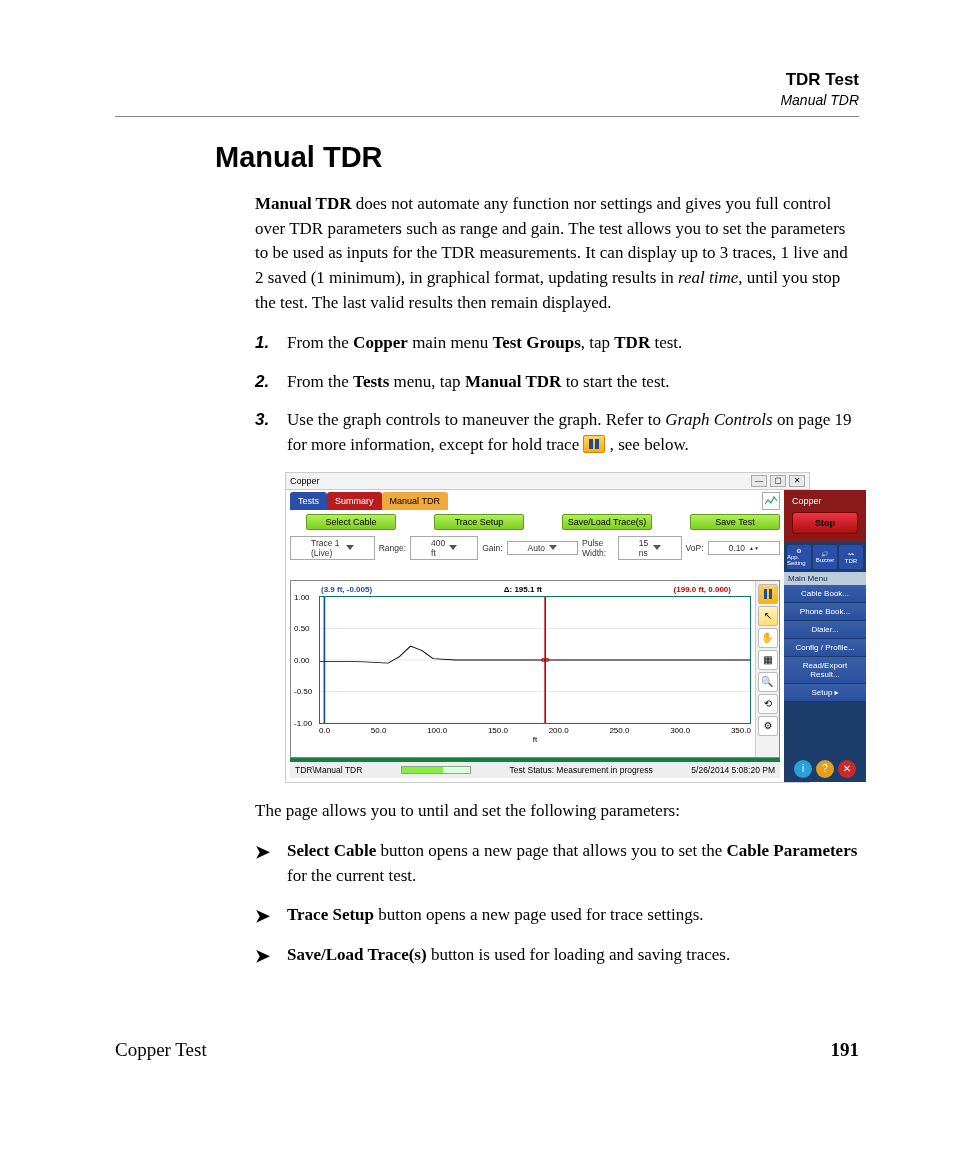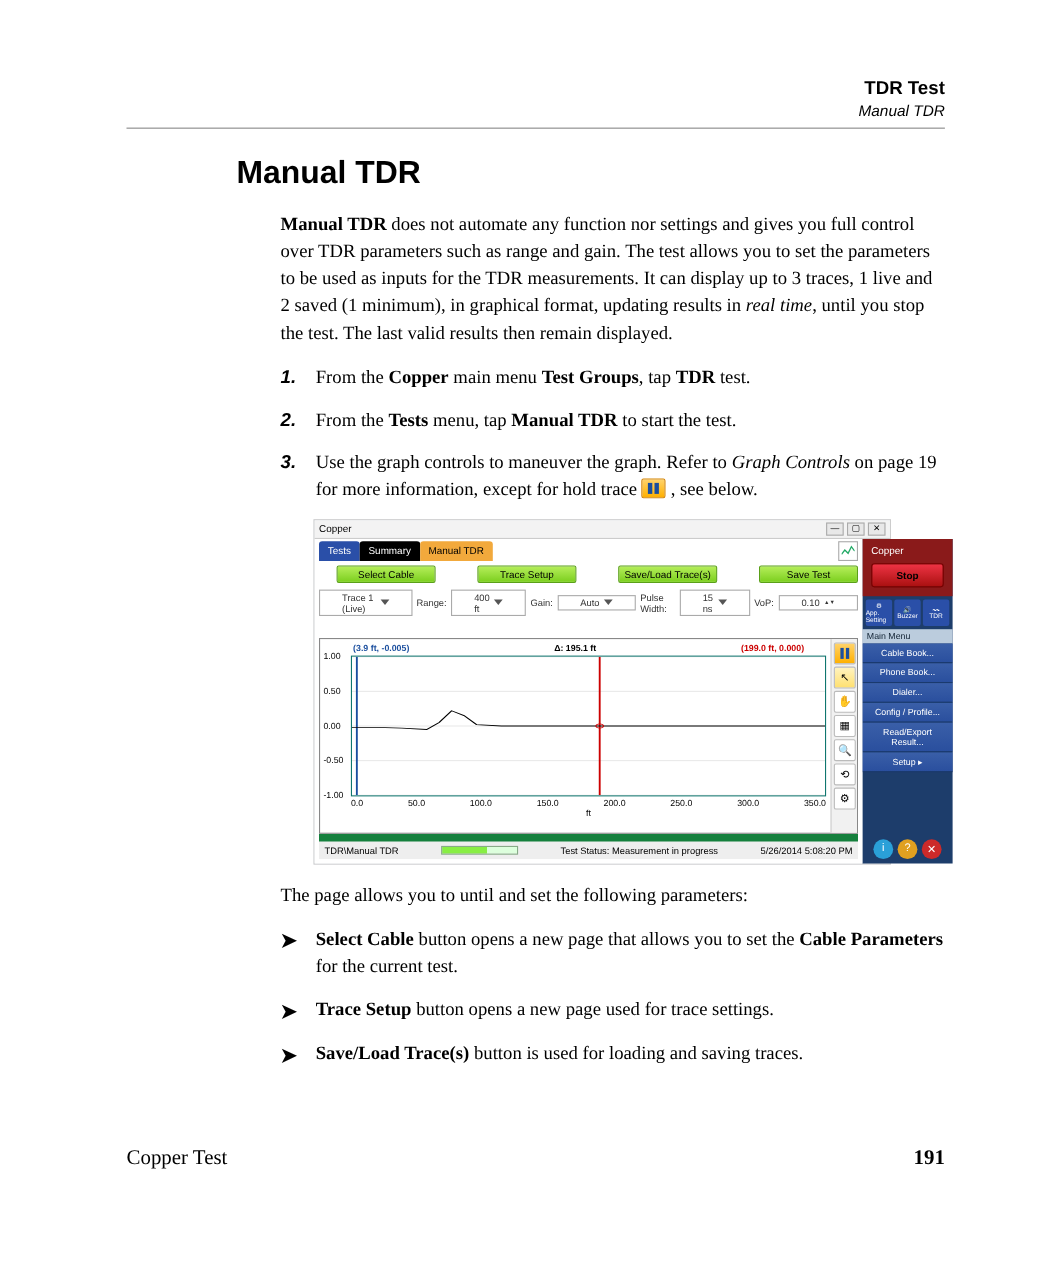--- a/index.html
+++ b/index.html
@@ -25,21 +25,21 @@
   .screenshot-wrap { margin: 0 0 16px 170px; border: 1px solid #ccc; width: 525px; font-family: Tahoma, Arial, sans-serif; font-size: 9px; background:#eef1f5; }
   .ss-titlebar { background:#f3f3f3; display:flex; justify-content:space-between; align-items:center; padding:2px 4px; border-bottom:1px solid #ccc; }
   .winbtns { display:flex; gap:3px; }
   .winbtn { width:16px; height:12px; border:1px solid #aaa; background:#e8e8e8; font-size:8px; display:flex; align-items:center; justify-content:center; }
   .ss-body { display:flex; }
   .ss-main { flex:1; background:#fff; padding:2px 4px 4px 4px; position:relative; }
   .ss-side { width:94px; background:#1d3d6b; color:#fff; font-size:8px; display:flex; flex-direction:column; }
   .tabs { display:flex; gap:0; margin-bottom:4px; }
   .tab { padding:4px 8px; background:#2a4fa8; color:#fff; border-top-left-radius:3px; border-top-right-radius:3px; font-size:9px; }
   .tab.active { background:#f2a93c; color:#000; }
-  .tab-secondary { background:#000000; }
+  .tab-secondary { background:#b91c1c; }
   .chart-corner { position:absolute; top:2px; right:4px; width:18px; height:18px; border:1px solid #aaa; background:#fff; display:flex; align-items:center; justify-content:center; }
   .chart-corner svg { width:12px; height:12px; }
   .greenrow { display:flex; gap:38px; margin:4px 0 4px 16px; }
   .greenbtn { background:linear-gradient(#b5ee5a,#7ccf1f); border:1px solid #5aa018; border-radius:2px; padding:2px 0; font-size:9px; width:90px; text-align:center; }
   .paramrow { display:flex; align-items:center; gap:4px; font-size:8.5px; color:#333; padding:2px 0; }
   .sel { border:1px solid #aaa; background:#fff; padding:1px 20px; display:inline-flex; align-items:center; gap:4px; }
   .dd { border-left:4px solid transparent; border-right:4px solid transparent; border-top:5px solid #555; }
   .graph-area { border:1px solid #888; margin-top:18px; height:178px; position:relative; background:#fff; display:flex; }
   .graph-canvas { flex:1; position:relative; padding:4px 4px 2px 4px; }
   .graph-tools { width:24px; background:#f1f1f1; border-left:1px solid #ccc; display:flex; flex-direction:column; gap:2px; padding:3px 2px; }
@@ -48,21 +48,21 @@
   .gtool.cursor { background:linear-gradient(#fff3c0,#ffe070); }
   .cursor-labels { display:flex; justify-content:space-between; font-size:8px; padding:0 20px 0 26px; }
   .cl-blue { color:#1a4e9e; font-weight:700; }
   .cl-red { color:#cc0000; font-weight:700; }
   .cl-delta { font-weight:700; color:#000; }
   .plot { position:relative; margin:2px 0 0 24px; height:128px; border:1px solid #0f766e; }
   .plot svg { position:absolute; inset:0; width:100%; height:100%; }
   .ytick { position:absolute; left:-26px; font-size:8px; transform:translateY(-50%); }
   .xticks { display:flex; justify-content:space-between; margin:2px 0 0 24px; font-size:8px; }
   .xlabel { text-align:center; font-size:8px; margin-left:24px; }
-  .ss-footer { display:flex; justify-content:space-between; align-items:center; padding:3px 5px; background:#eee; border-top:7px solid #15803d; font-size:8.5px; }
+  .ss-footer { display:flex; justify-content:space-between; align-items:center; padding:3px 5px; background:#eee; border-top:4px solid #15803d; font-size:8.5px; }
   .ss-footer .pbar { width:70px; height:8px; border:1px solid #8a8; background:linear-gradient(to right,#8e4 60%,#dfd 60%); }
   .side-top { background:#8a1a1a; padding:4px; }
   .side-app { font-size:9px; padding:2px 4px; }
   .stopbtn { background:linear-gradient(#e34,#a11); color:#000; font-weight:700; border:1px solid #700; border-radius:3px; text-align:center; padding:5px 0; margin:4px; font-size:9px; }
   .side-icons { display:flex; gap:2px; padding:3px; justify-content:space-around; }
   .side-ico { width:24px; height:24px; background:#2a4fa8; border-radius:2px; display:flex; flex-direction:column; align-items:center; justify-content:center; font-size:6px; }
   .side-mm { background:#bcd; color:#123; padding:2px 4px; font-size:8px; }
   .side-item { background:linear-gradient(#3a5fa8,#2a4f9e); padding:4px 4px; text-align:center; font-size:8px; border-bottom:1px solid #1a3a6e; }
   .side-bot { display:flex; gap:4px; padding:4px; justify-content:center; margin-top:auto; }
   .cir { width:18px; height:18px; border-radius:50%; display:flex; align-items:center; justify-content:center; font-size:10px; color:#fff; }

